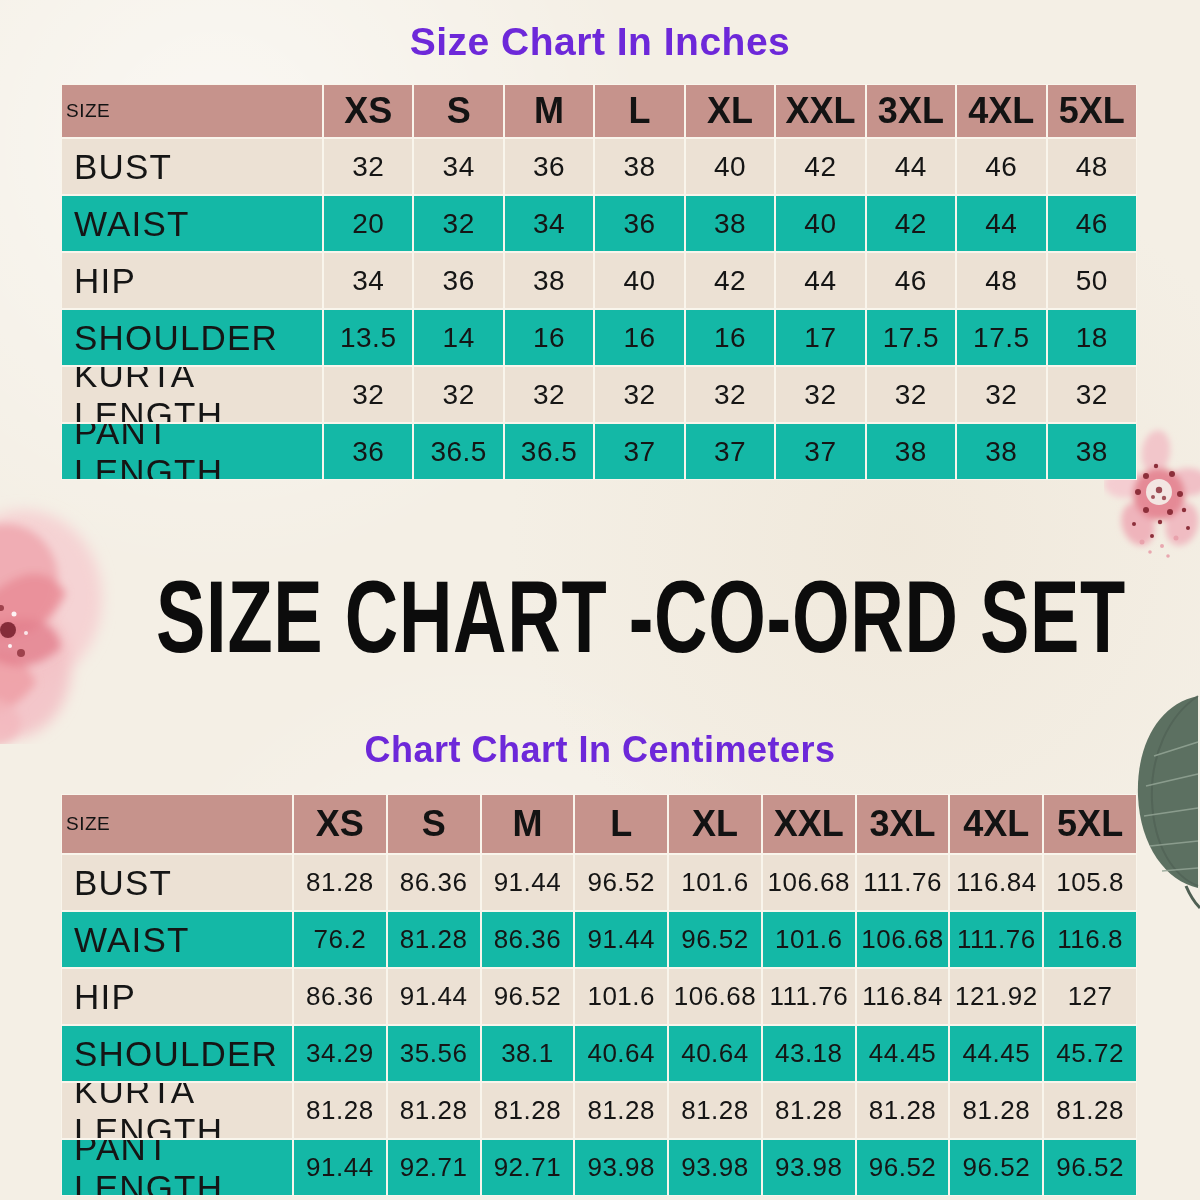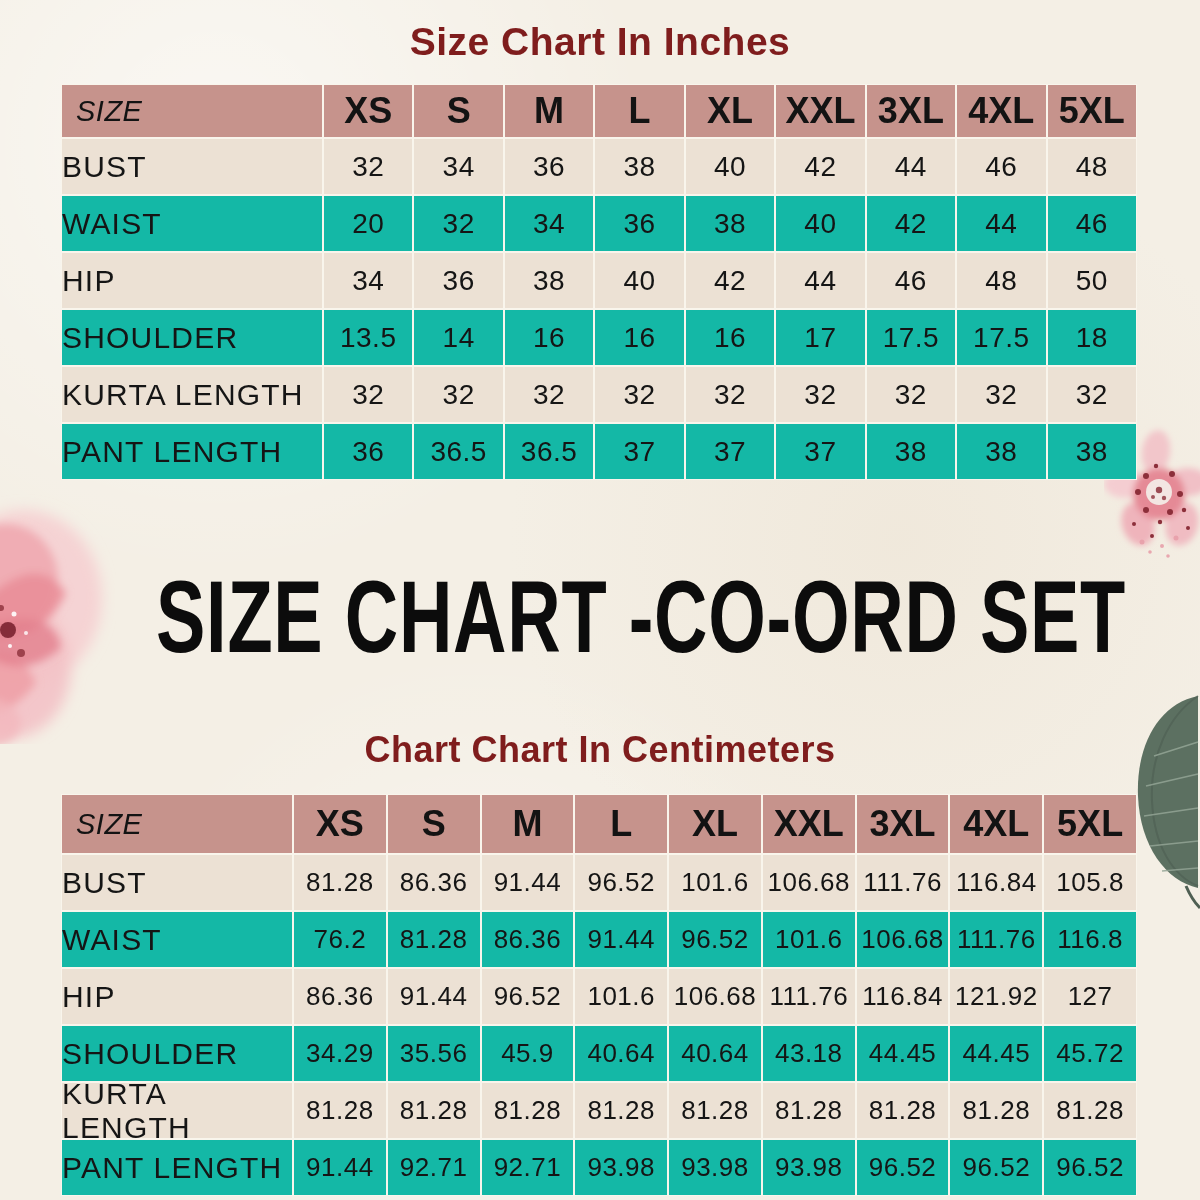--- a/index.html
+++ b/index.html
@@ -8,21 +8,21 @@
     background-color:#f4efe5;
     background-image:
       radial-gradient(circle at 18% 12%, rgba(255,255,255,.55), rgba(255,255,255,0) 30%),
       radial-gradient(circle at 75% 45%, rgba(236,226,210,.5), rgba(236,226,210,0) 35%),
       radial-gradient(circle at 40% 85%, rgba(255,255,255,.4), rgba(255,255,255,0) 30%);
     font-family:"Liberation Sans", sans-serif;
     color:#151515;
   }
   .abs{position:absolute;}
   .title-sm{
-    left:0;right:0;text-align:center;font-weight:700;color:#7f1d1d;
+    left:0;right:0;text-align:center;font-weight:700;color:#6d28d9;
     letter-spacing:.5px;white-space:nowrap;z-index:3;
   }
   #inches-title{top:20px;font-size:39px;}
   #cm-title{top:729px;font-size:36px;}
   #main-title{
     top:564px;left:0;right:0;text-align:center;
     font-size:100px;font-weight:700;line-height:104px;color:#0c0c0c;
     transform:scale(.74,1.02);transform-origin:center;
     white-space:nowrap;letter-spacing:1px;z-index:3;
   }
@@ -35,22 +35,22 @@
     grid-template-columns:260px repeat(9,1fr);
     grid-template-rows:52px repeat(6,55px);
   }
   #cm-table{
     left:62px;top:795px;width:1074px;
     grid-template-columns:230px repeat(9,1fr);
     grid-template-rows:58px repeat(6,55px);
   }
   .cell{display:flex;align-items:center;justify-content:center;overflow:hidden;}
   .cell.head{background:#c6938c;font-weight:700;font-size:36px;color:#131313;}
-  .cell.head.label{justify-content:flex-start;padding-left:14px;font-size:29px;letter-spacing:.5px;font-style:italic;}
-  .cell.label{justify-content:flex-start;font-size:30px;letter-spacing:1.2px;font-weight:400;}
+  .cell.head.label{justify-content:flex-start;padding-left:4px;font-size:19px;letter-spacing:.5px;}
+  .cell.label{justify-content:flex-start;padding-left:12px;font-size:35px;letter-spacing:1.2px;font-weight:400;}
   .cell.value{font-size:28px;font-weight:400;letter-spacing:.5px;}
   #cm-table .cell.value{font-size:26px;}
   .cell.light{background:#ece1d4;}
   .cell.pink{background:#14b8a6;}
   .decoration{z-index:1;pointer-events:none;}
 </style>
 </head>
 <body>
 
 <div class="abs title-sm" id="inches-title">Size Chart In Inches</div>
@@ -166,21 +166,21 @@
     <div class="cell value light">96.52</div>
     <div class="cell value light">101.6</div>
     <div class="cell value light">106.68</div>
     <div class="cell value light">111.76</div>
     <div class="cell value light">116.84</div>
     <div class="cell value light">121.92</div>
     <div class="cell value light">127</div>
     <div class="cell label pink">SHOULDER</div>
     <div class="cell value pink">34.29</div>
     <div class="cell value pink">35.56</div>
-    <div class="cell value pink">45.9</div>
+    <div class="cell value pink">38.1</div>
     <div class="cell value pink">40.64</div>
     <div class="cell value pink">40.64</div>
     <div class="cell value pink">43.18</div>
     <div class="cell value pink">44.45</div>
     <div class="cell value pink">44.45</div>
     <div class="cell value pink">45.72</div>
     <div class="cell label light">KURTA LENGTH</div>
     <div class="cell value light">81.28</div>
     <div class="cell value light">81.28</div>
     <div class="cell value light">81.28</div>

